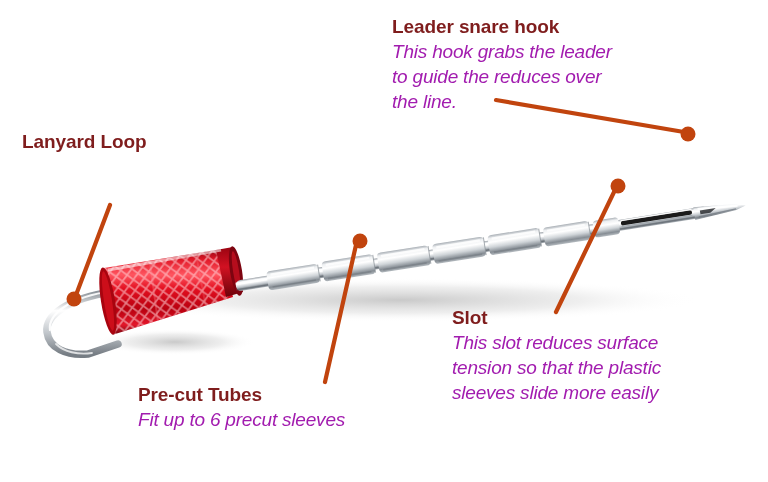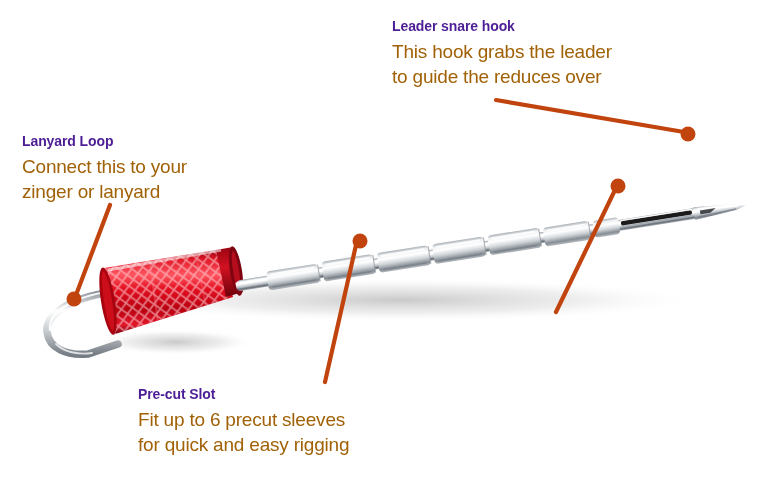--- a/index.html
+++ b/index.html
@@ -8,35 +8,36 @@
     background:#ffffff;
     font-family:"Liberation Sans","DejaVu Sans",sans-serif;
     overflow:hidden;
     position:relative;
   }
   #stage{position:absolute;left:0;top:0;width:768px;height:482px;}
 
   
   .callout{position:absolute;}
   .callout .title{
-    font-size:14px;
+    font-size:19px;
     font-weight:bold;
-    color:#4c1d95;
+    color:#7f1d1d;
     line-height:23px;
     letter-spacing:-0.1px;
     white-space:nowrap;
     margin:0 0 1px 0;
   }
   .callout .body{
     font-size:19px;
     font-weight:normal;
-    color:#a16207;
+    color:#a21caf;
     line-height:25px;
     letter-spacing:-0.2px;
     margin:0;
+    font-style:italic;
   }
   .callout .body .ln{display:block;white-space:nowrap;}
 
   #co-lanyard{left:22px;  top:130px;}
   #co-hook   {left:392px; top:15px;}
   #co-tubes  {left:138px; top:383px;}
   #co-slot   {left:452px; top:306px;}
 
   
   #art{position:absolute;left:0;top:0;width:768px;height:482px;}
@@ -191,36 +192,40 @@
     <g fill="#c1440e">
       <circle cx="74" cy="299" r="7.5"></circle>
       <circle cx="688" cy="134" r="7.5"></circle>
       <circle cx="360" cy="241" r="7.5"></circle>
       <circle cx="618" cy="186" r="7.5"></circle>
     </g>
   </svg>
 
   <div class="callout" id="co-lanyard">
     <div class="title">Lanyard Loop</div>
-    <div class="body">
-      <span class="ln">Connect this to your</span>
-      <span class="ln">zinger or lanyard</span>
-    </div>
   </div>
 
   <div class="callout" id="co-hook">
     <div class="title">Leader snare hook</div>
     <div class="body">
       <span class="ln">This hook grabs the leader</span>
       <span class="ln">to guide the reduces over</span>
+      <span class="ln">the line.</span>
     </div>
   </div>
 
   <div class="callout" id="co-tubes">
-    <div class="title">Pre-cut Slot</div>
+    <div class="title">Pre-cut Tubes</div>
     <div class="body">
       <span class="ln">Fit up to 6 precut sleeves</span>
-      <span class="ln">for quick and easy rigging</span>
     </div>
   </div>
 
+  <div class="callout" id="co-slot">
+    <div class="title">Slot</div>
+    <div class="body">
+      <span class="ln">This slot reduces surface</span>
+      <span class="ln">tension so that the plastic</span>
+      <span class="ln">sleeves slide more easily</span>
+    </div>
+  </div>
 
 </div>
 
 </body></html>

